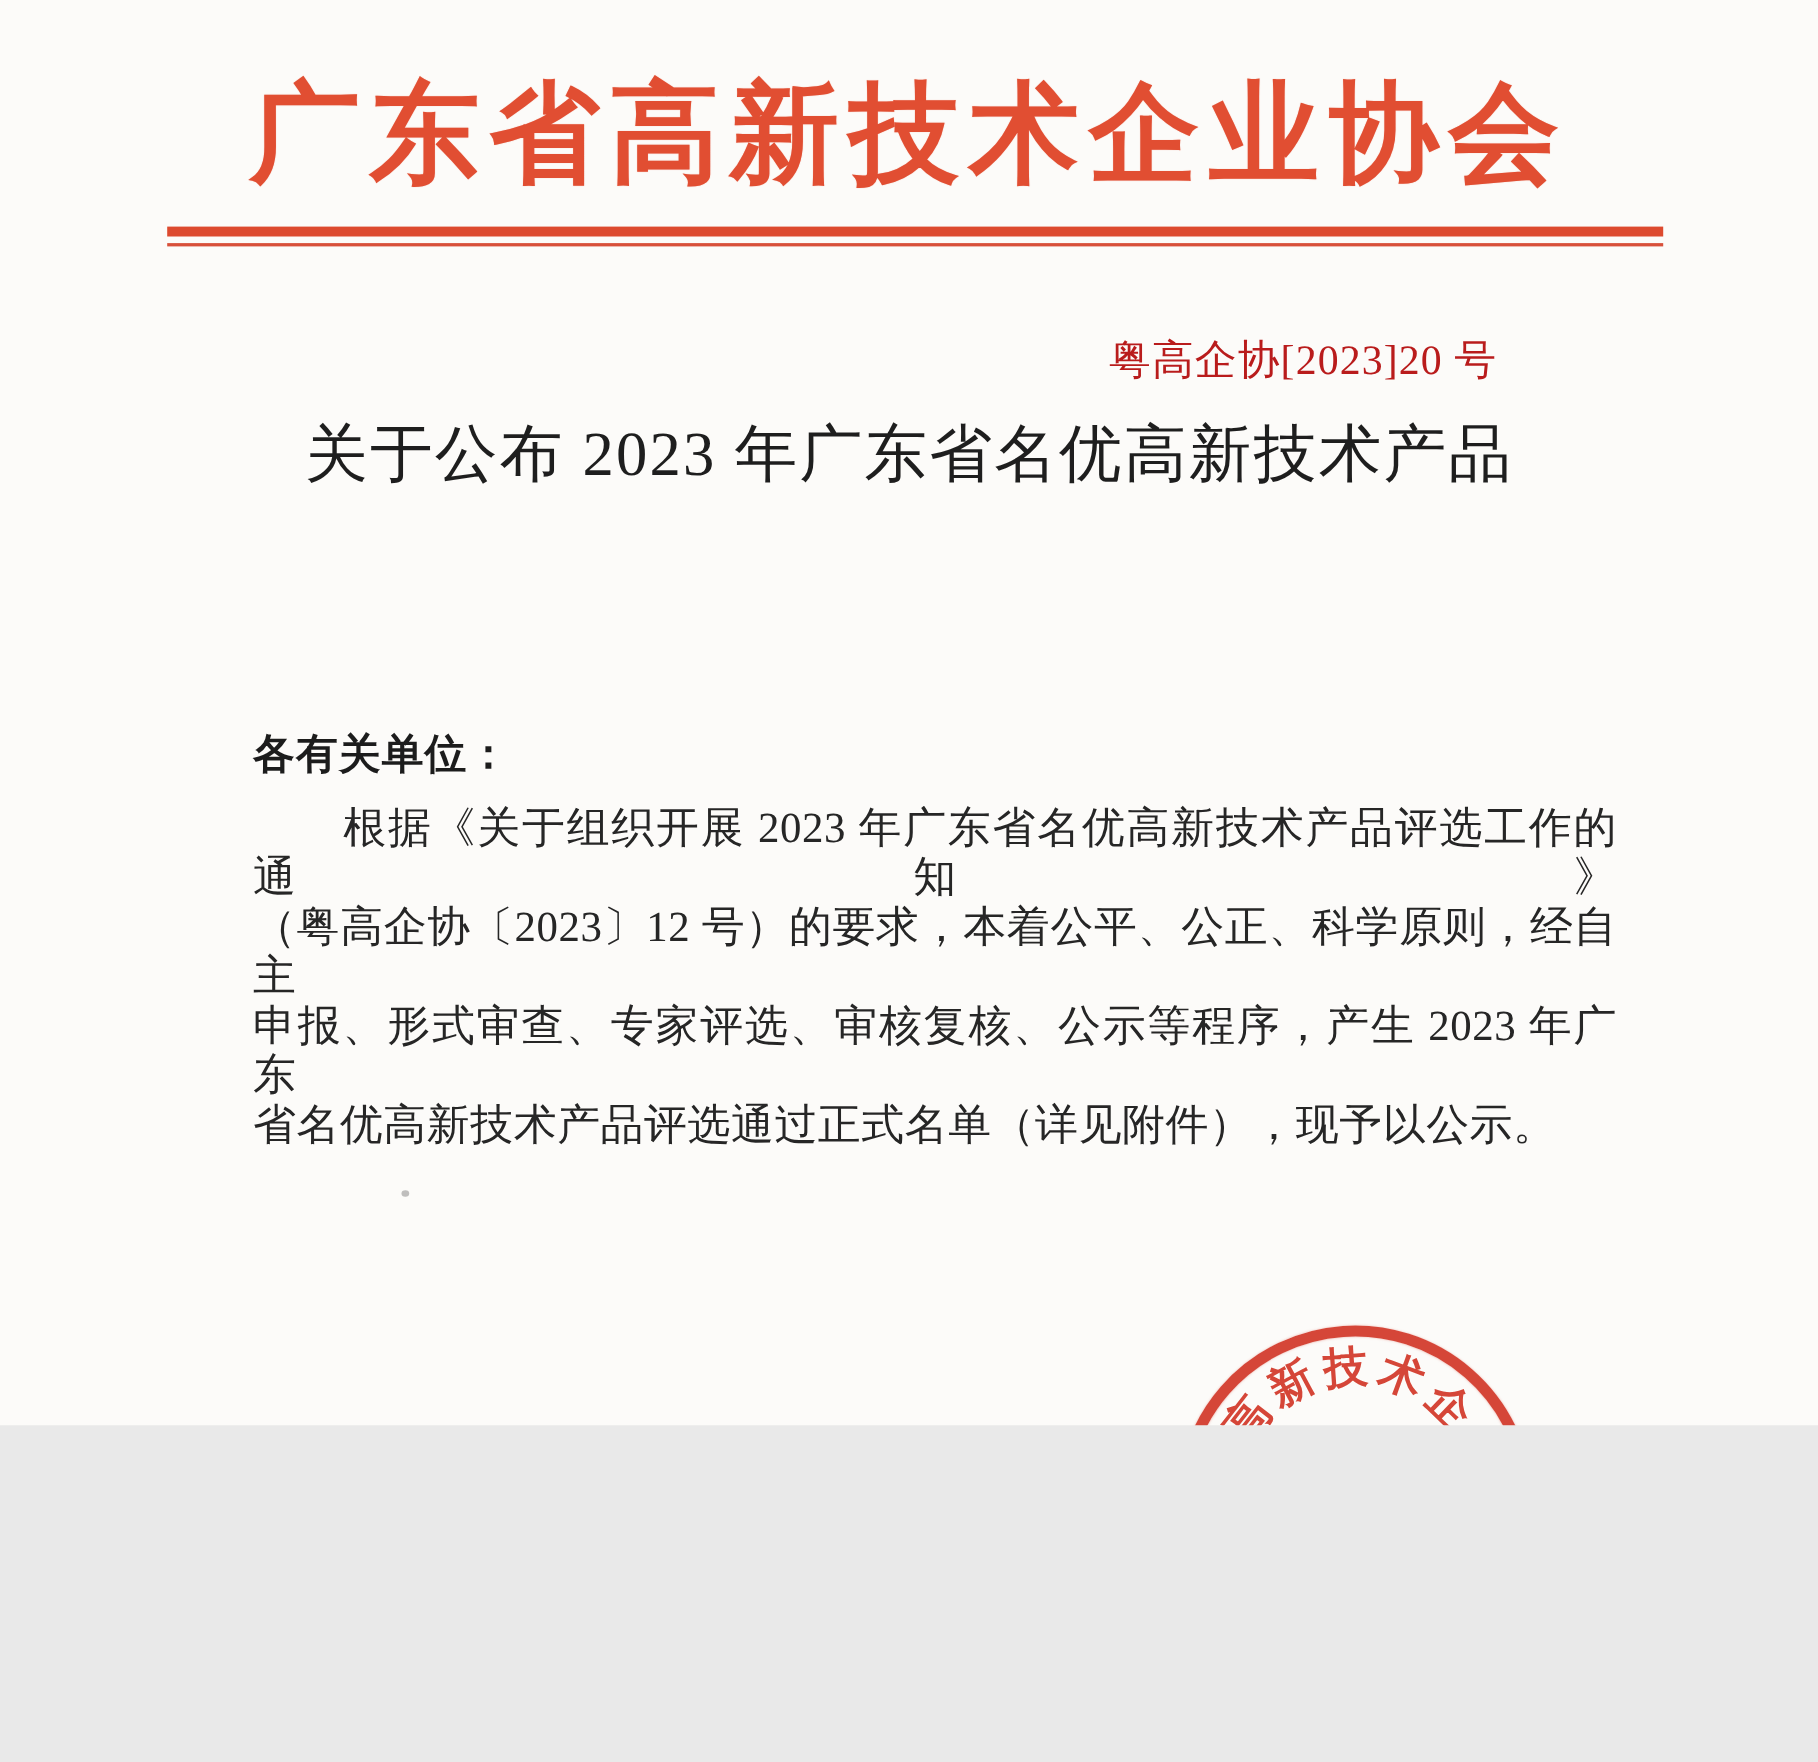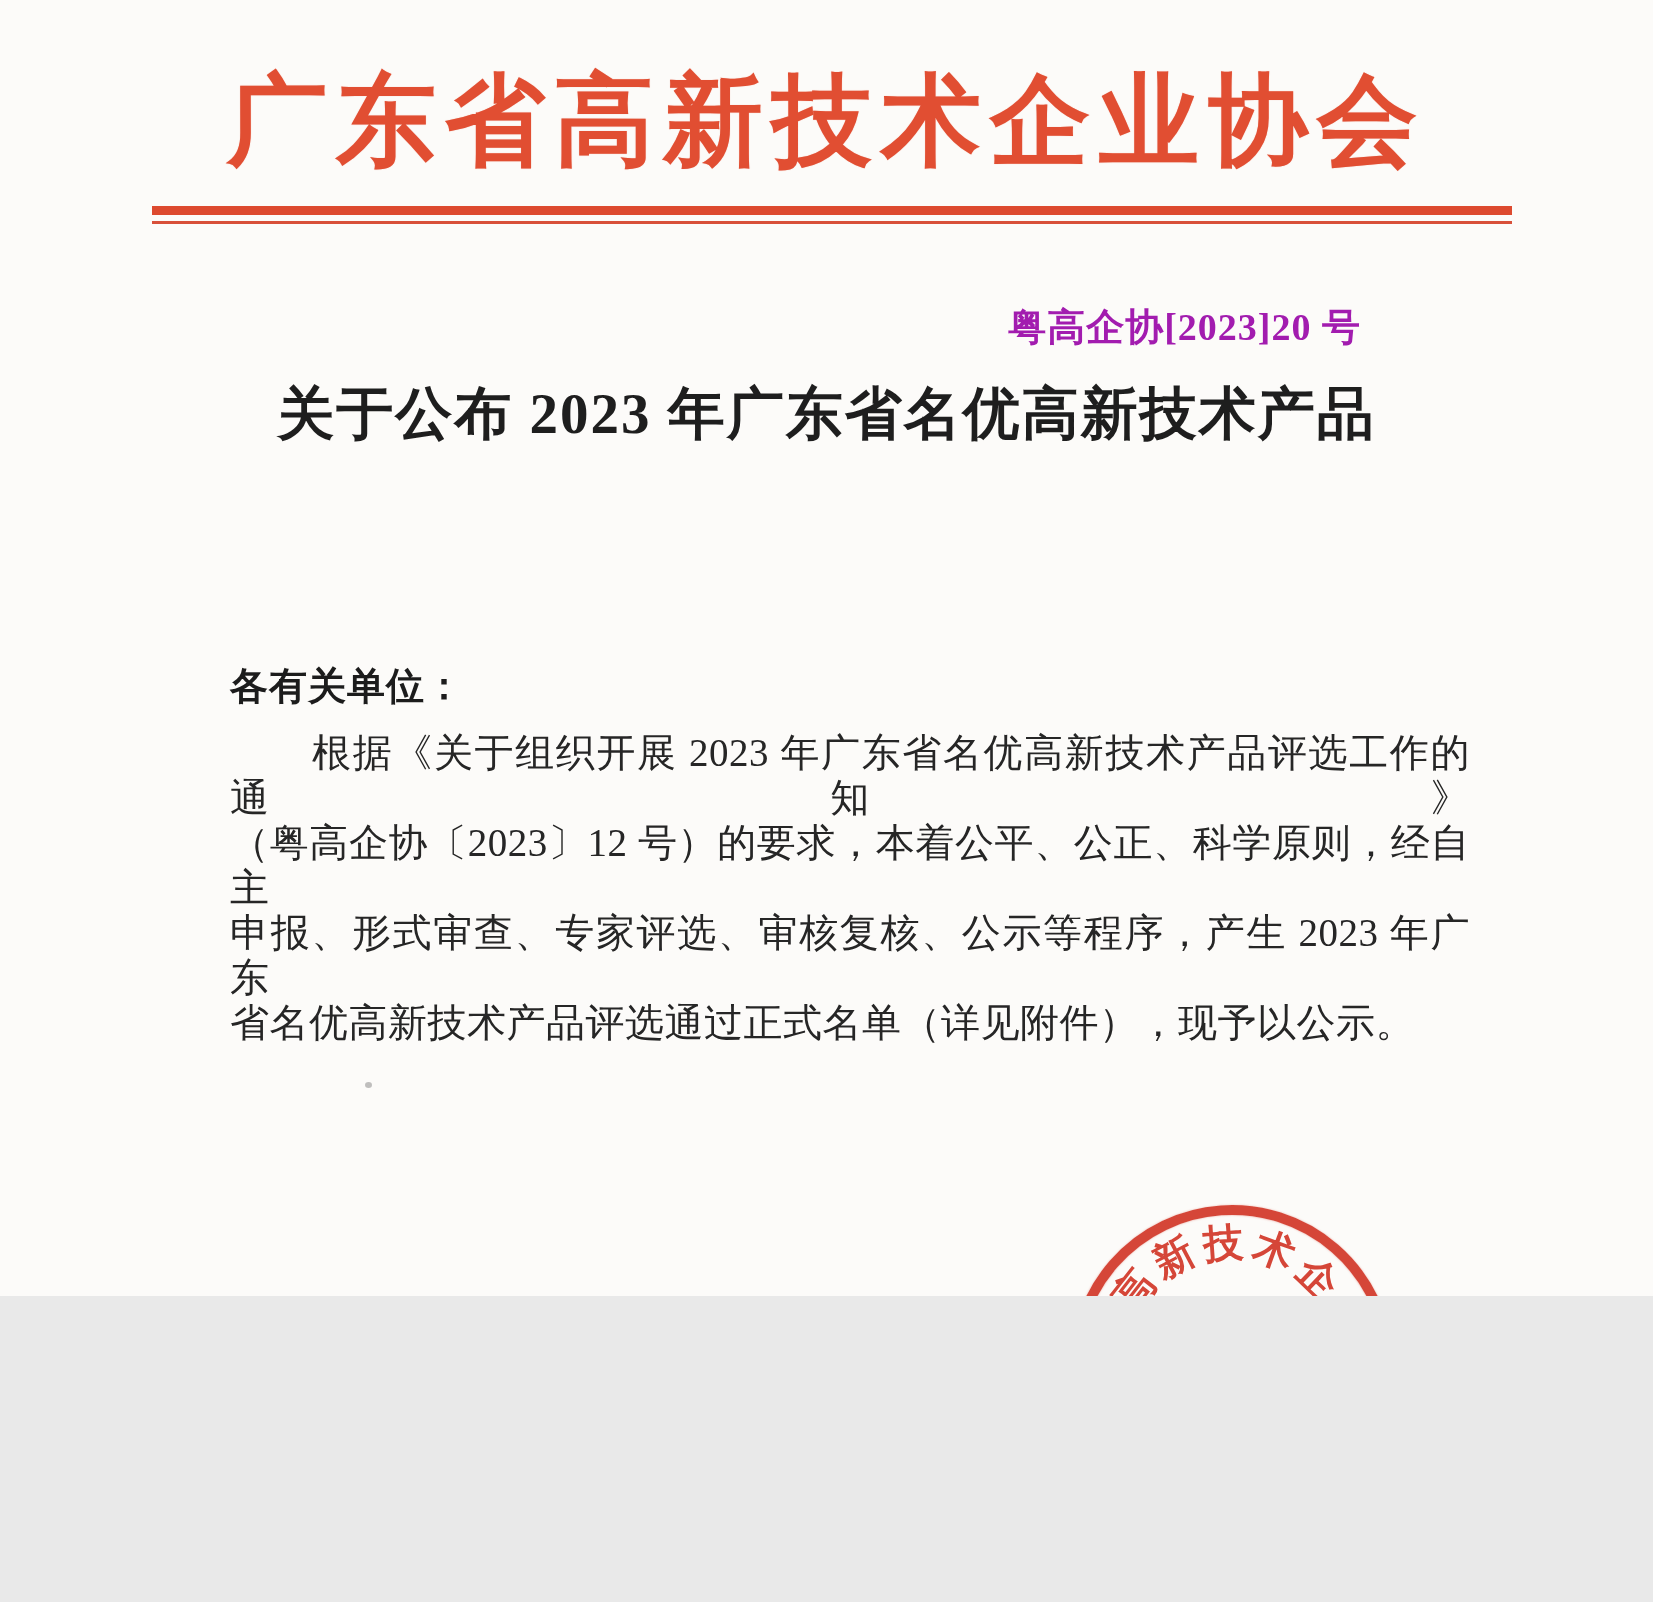--- a/index.html
+++ b/index.html
@@ -20,26 +20,26 @@
     position:absolute;left:152px;top:206px;width:1360px;height:9px;
     background:#dd4a2f;
   }
   .rule-thin{
     position:absolute;left:152px;top:221px;width:1360px;height:3px;
     background:#d8503a;
   }
   
   .doc-number{
     position:absolute;top:302px;right:292px;
-    font-size:38px;color:#a21caf;letter-spacing:1px;font-weight:bold;
+    font-size:38px;color:#b91c1c;letter-spacing:1px;
   }
   
   .doc-title{
     position:absolute;top:368px;left:0;width:100%;
-    text-align:center;font-weight:bold;color:#1e1e1e;
+    text-align:center;font-weight:normal;color:#1e1e1e;
     font-size:57px;line-height:92px;letter-spacing:2px;
   }
   
   .body-block{
     position:absolute;left:230px;top:648px;width:1240px;
     color:#222;font-size:39px;
   }
   .salutation{
     font-weight:bold;font-size:38px;line-height:82px;
     letter-spacing:1px;color:#1c1c1c;font-family:Liberation Mono, monospace;

